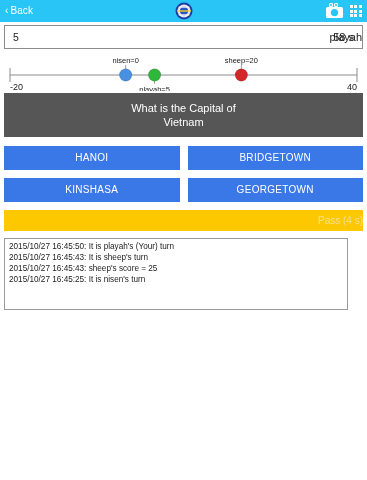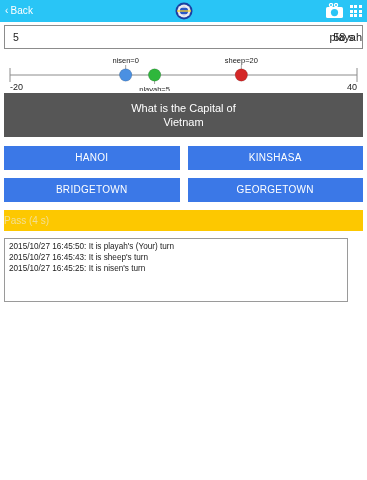--- a/index.html
+++ b/index.html
@@ -142,32 +142,32 @@
     display: block;
     margin: 8px 4px 0 4px;
     width: calc(100% - 8px);
     background: #fdc800;
     color: #f2df93;
     border: none;
     font-family: "Liberation Sans", sans-serif;
     font-size: 10px;
     height: 21px;
     line-height: 21px;
-    text-align: left;
+    text-align: right;
     cursor: pointer;
     padding: 0;
     box-sizing: border-box;
   }
 
   
   .log-box {
     margin: 7px 19px 0 4px;
     border: 1px solid #9a9a9a;
     background: #ffffff;
-    height: 64px;
+    height: 72px;
     overflow: hidden;
     box-sizing: border-box;
     padding: 2px 4px 0 4px;
   }
   .log-line {
     font-size: 8.2px;
     line-height: 11px;
     color: #1c1c1c;
     white-space: nowrap;
   }
@@ -248,26 +248,27 @@
 
 <div class="question-banner">
   <span>
     <span>What is the Capital of</span><br>
     <span>Vietnam</span>
   </span>
 </div>
 
 <div class="answers">
   <button class="answer-btn">HANOI</button>
+  <button class="answer-btn">BRIDGETOWN</button>
   <button class="answer-btn">KINSHASA</button>
-  <button class="answer-btn">BRIDGETOWN</button>
   <button class="answer-btn">GEORGETOWN</button>
 </div>
 
 <button class="pass-btn">Pass (4 s)</button>
 
 <div class="log-box">
   <div id="log-lines">
       <div class="log-line">2015/10/27 16:45:50: It is playah's (Your) turn</div>
       <div class="log-line">2015/10/27 16:45:43: It is sheep's turn</div>
+      <div class="log-line">2015/10/27 16:45:43: sheep's score = 25</div>
       <div class="log-line">2015/10/27 16:45:25: It is nisen's turn</div>
     </div>
 </div>
 
 </body></html>

